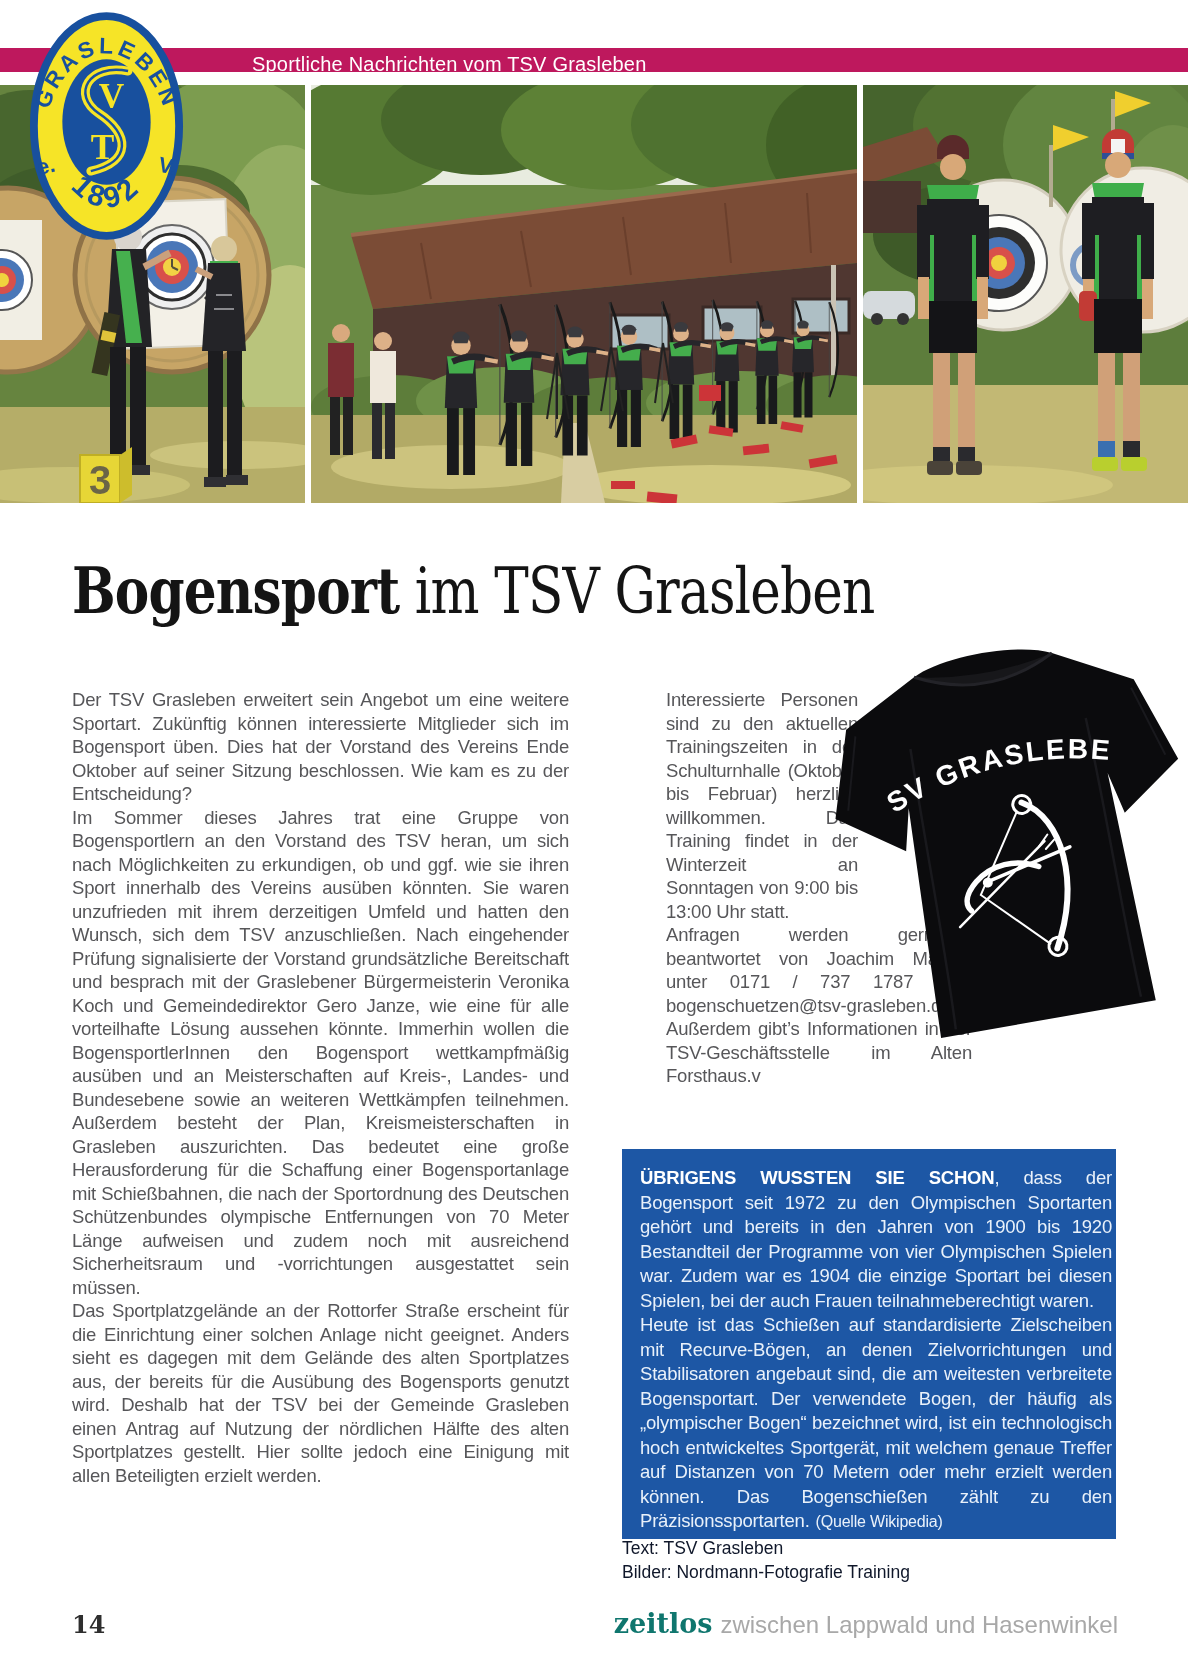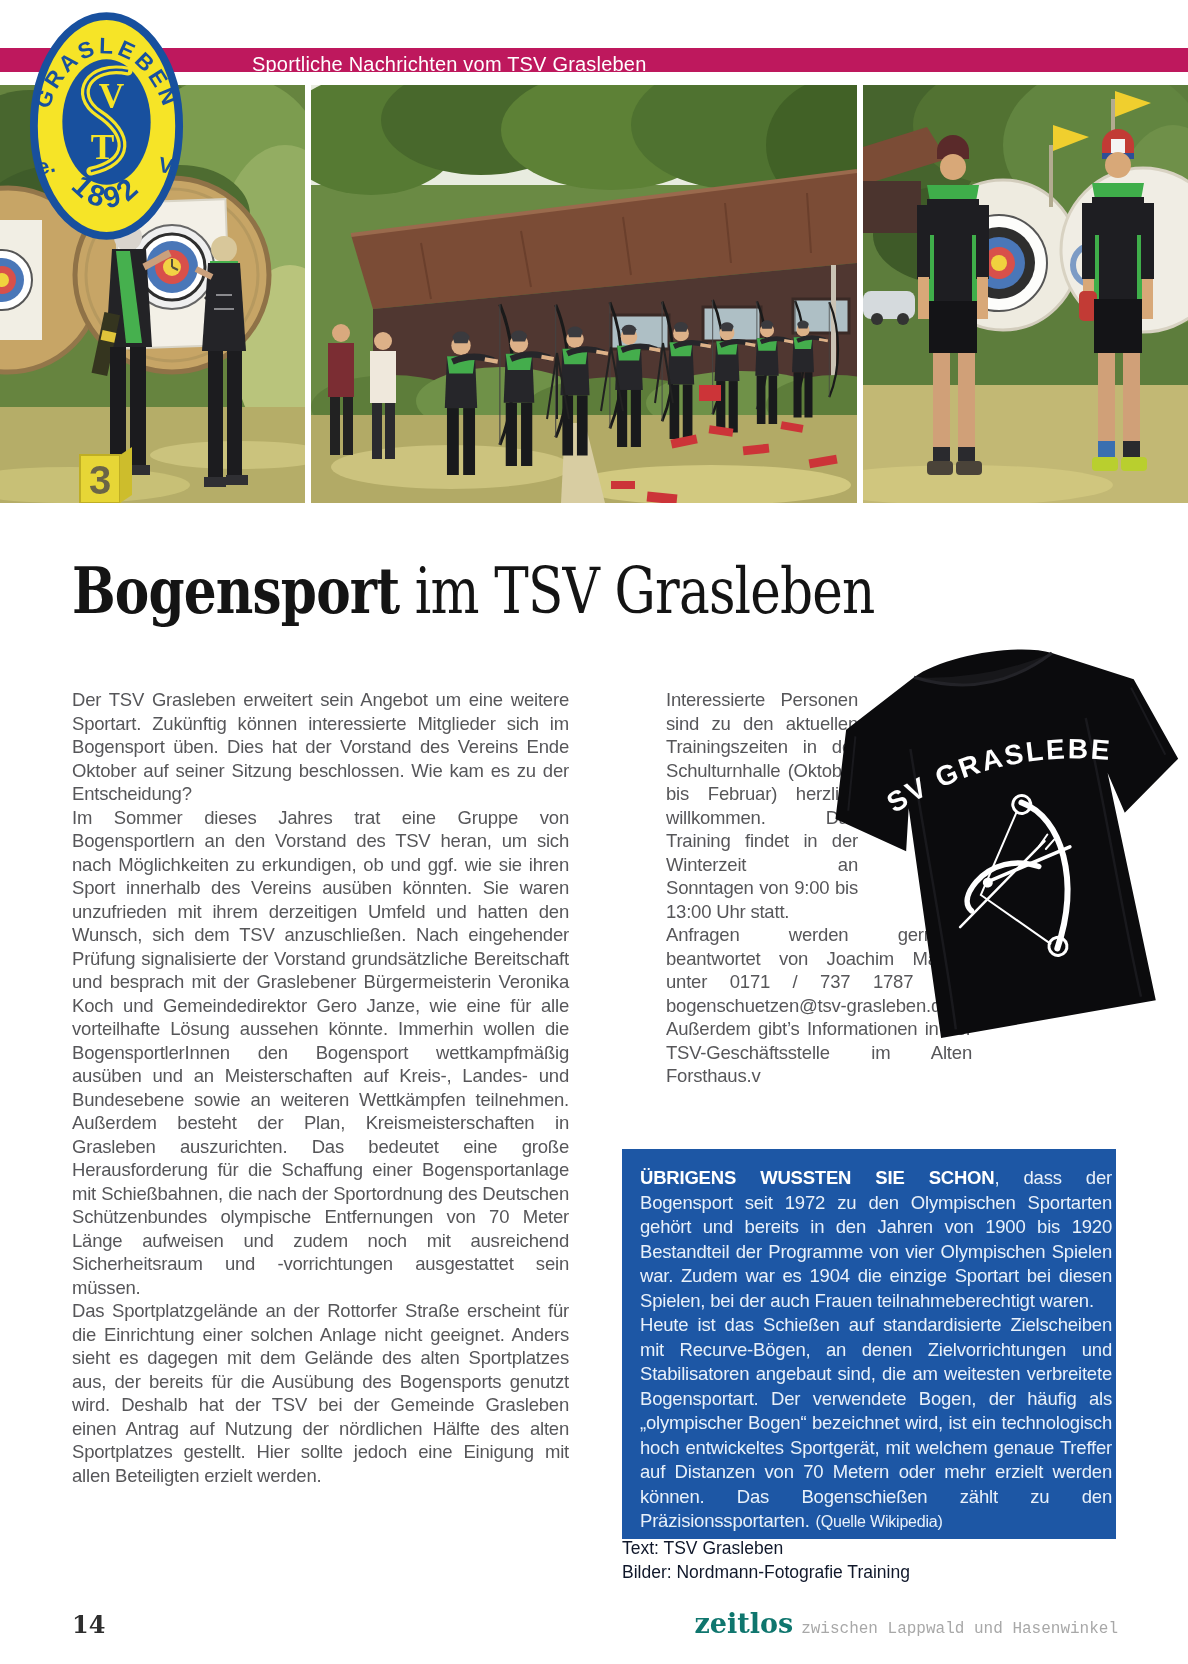--- a/index.html
+++ b/index.html
@@ -53,21 +53,21 @@
   .infobox .source{font-size:16px;margin-left:6px;}
 
   
   .credits{position:absolute;left:622px;top:1536px;font-size:17.5px;line-height:24px;color:#0f172a;}
 
   
   .page-num{position:absolute;left:72px;top:1610px;font-family:"DejaVu Serif",serif;
             font-weight:bold;font-size:24px;color:#2e2e2e;text-align:center;}
   .brand{position:absolute;right:70px;top:1608px;white-space:nowrap;}
   .brand .zeitlos{font-family:"DejaVu Serif",serif;font-weight:bold;font-size:27px;color:#0f766e;}
-  .brand .tagline{font-family:Liberation Mono, monospace;font-size:16px;color:#a8a8a8;margin-left:8px;}
+  .brand .tagline{font-family:Liberation Sans, sans-serif;font-size:24px;color:#a8a8a8;margin-left:8px;}
 </style>
 </head>
 <body>
 
 <div class="page">
 
   <div class="topbar">
     <span class="topbar-text">Sportliche Nachrichten vom TSV Grasleben</span>
   </div>
 

